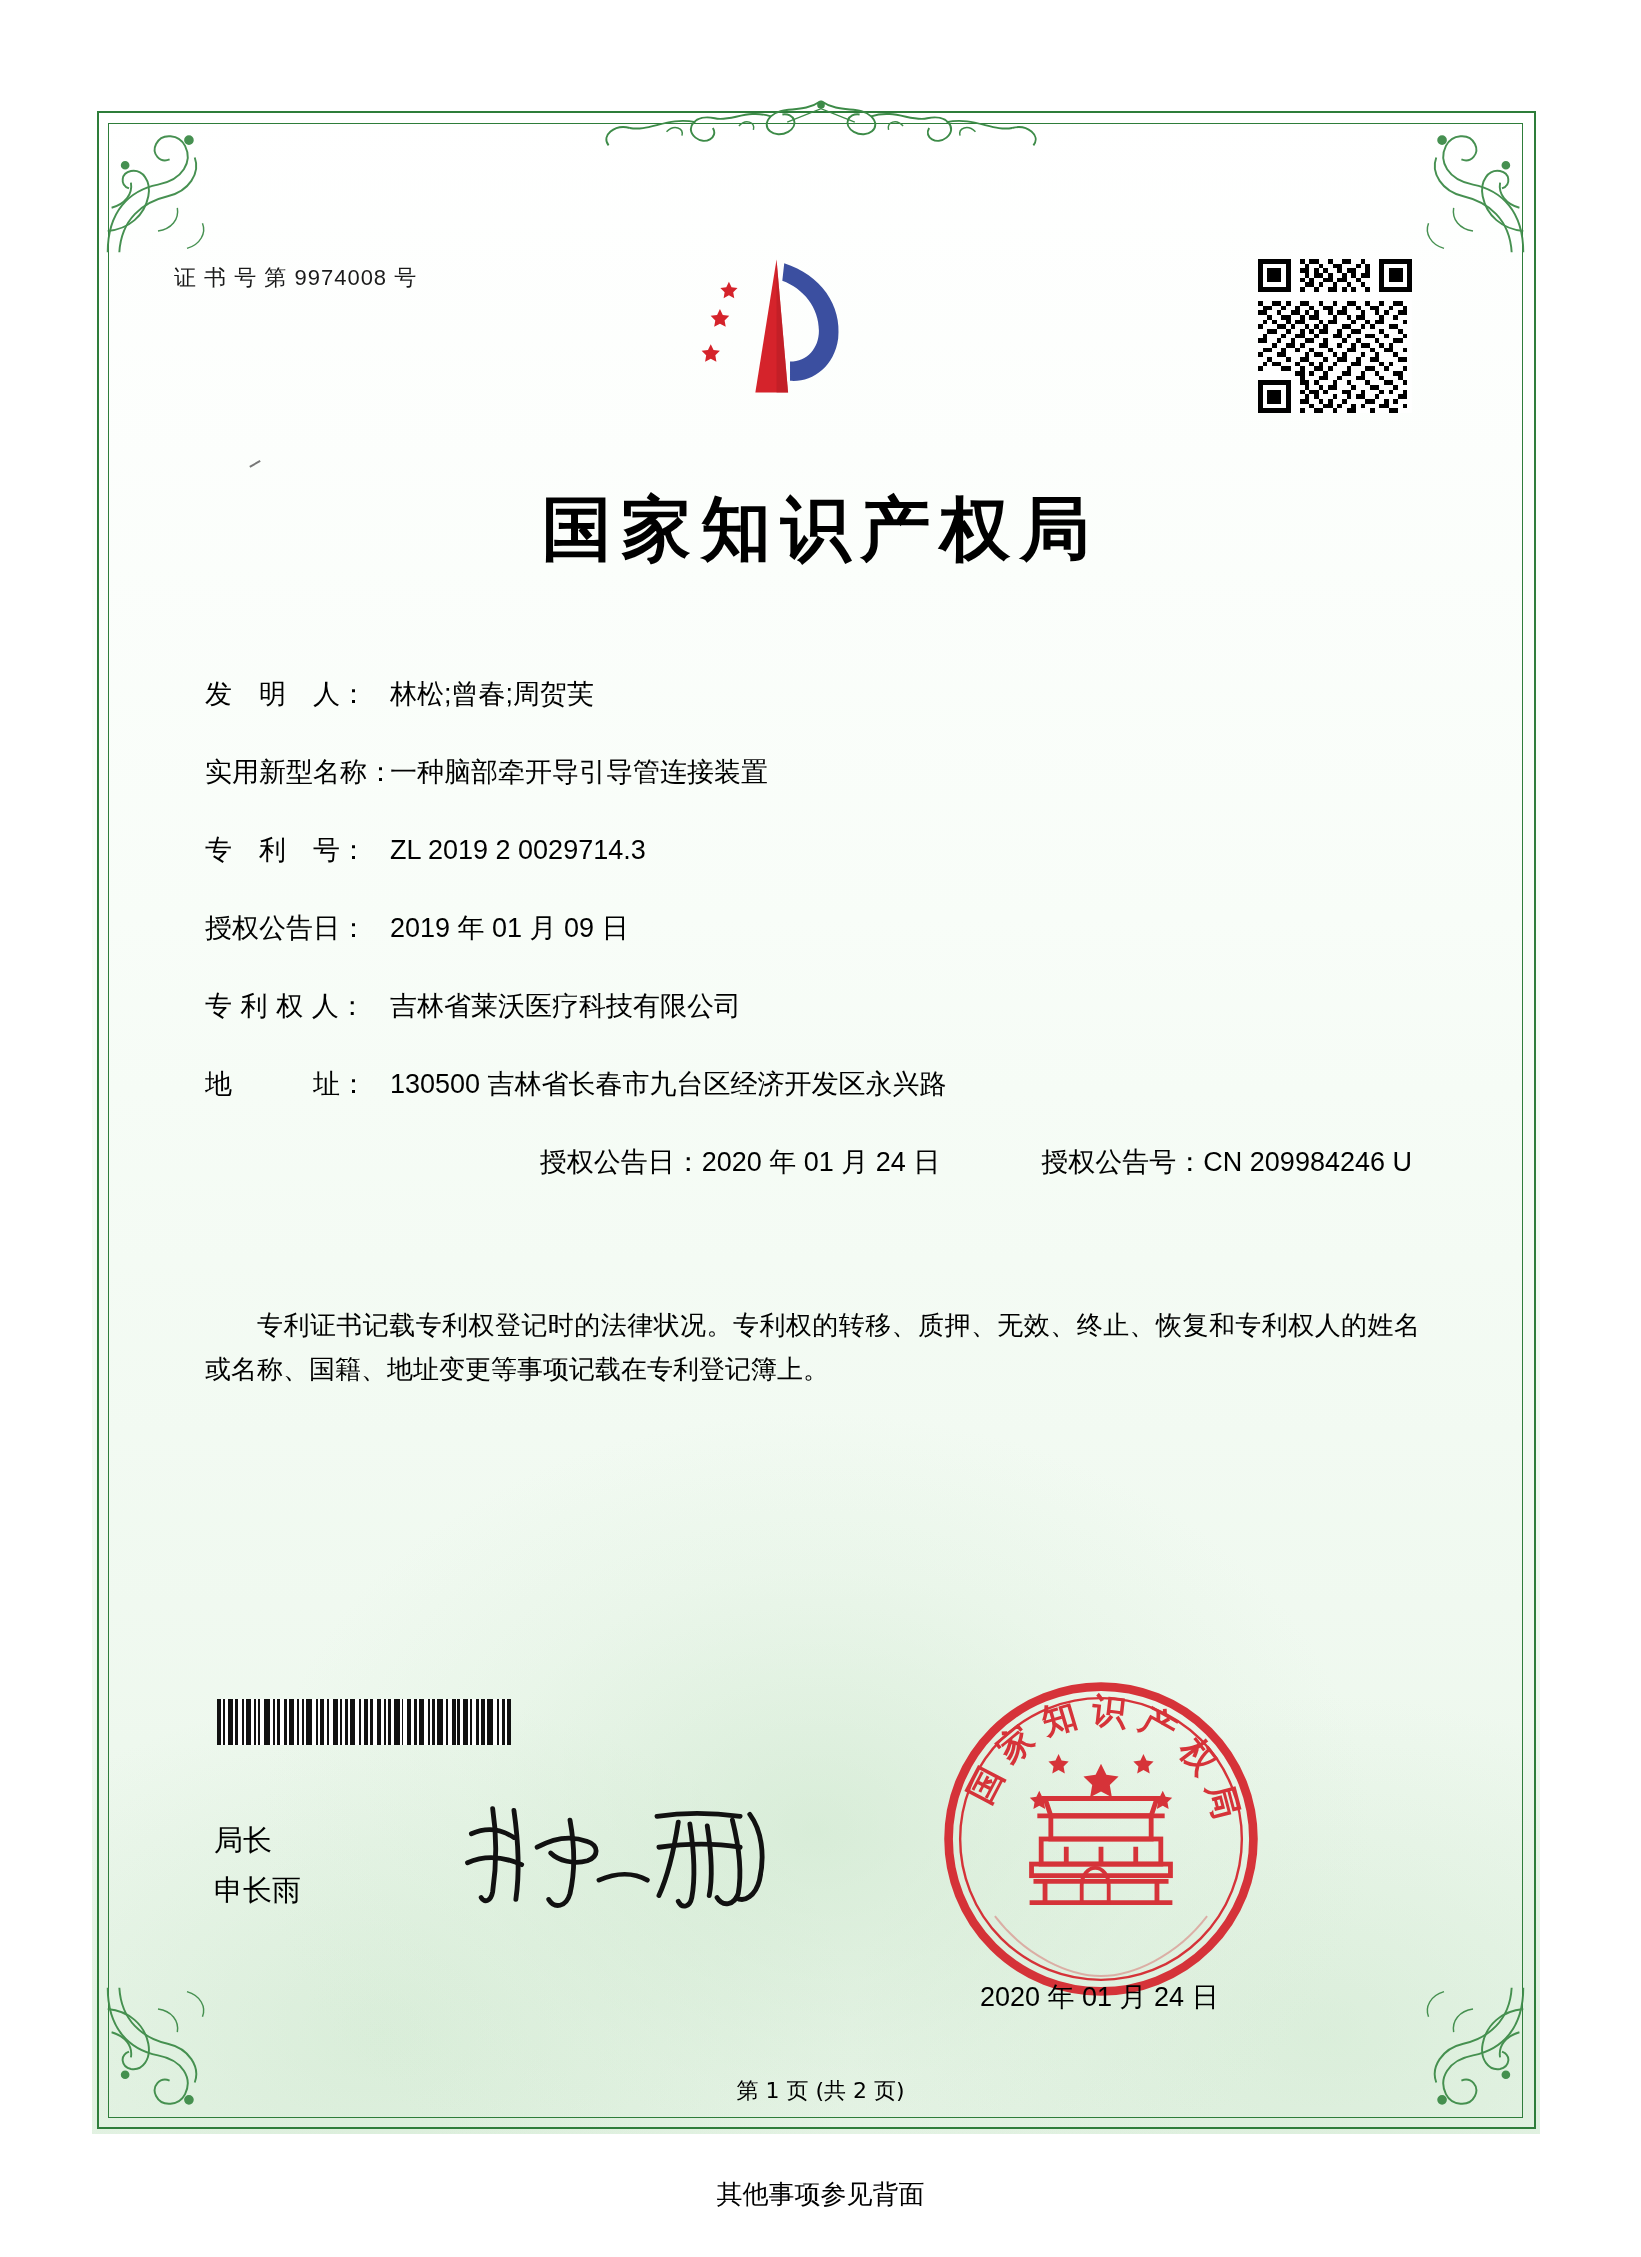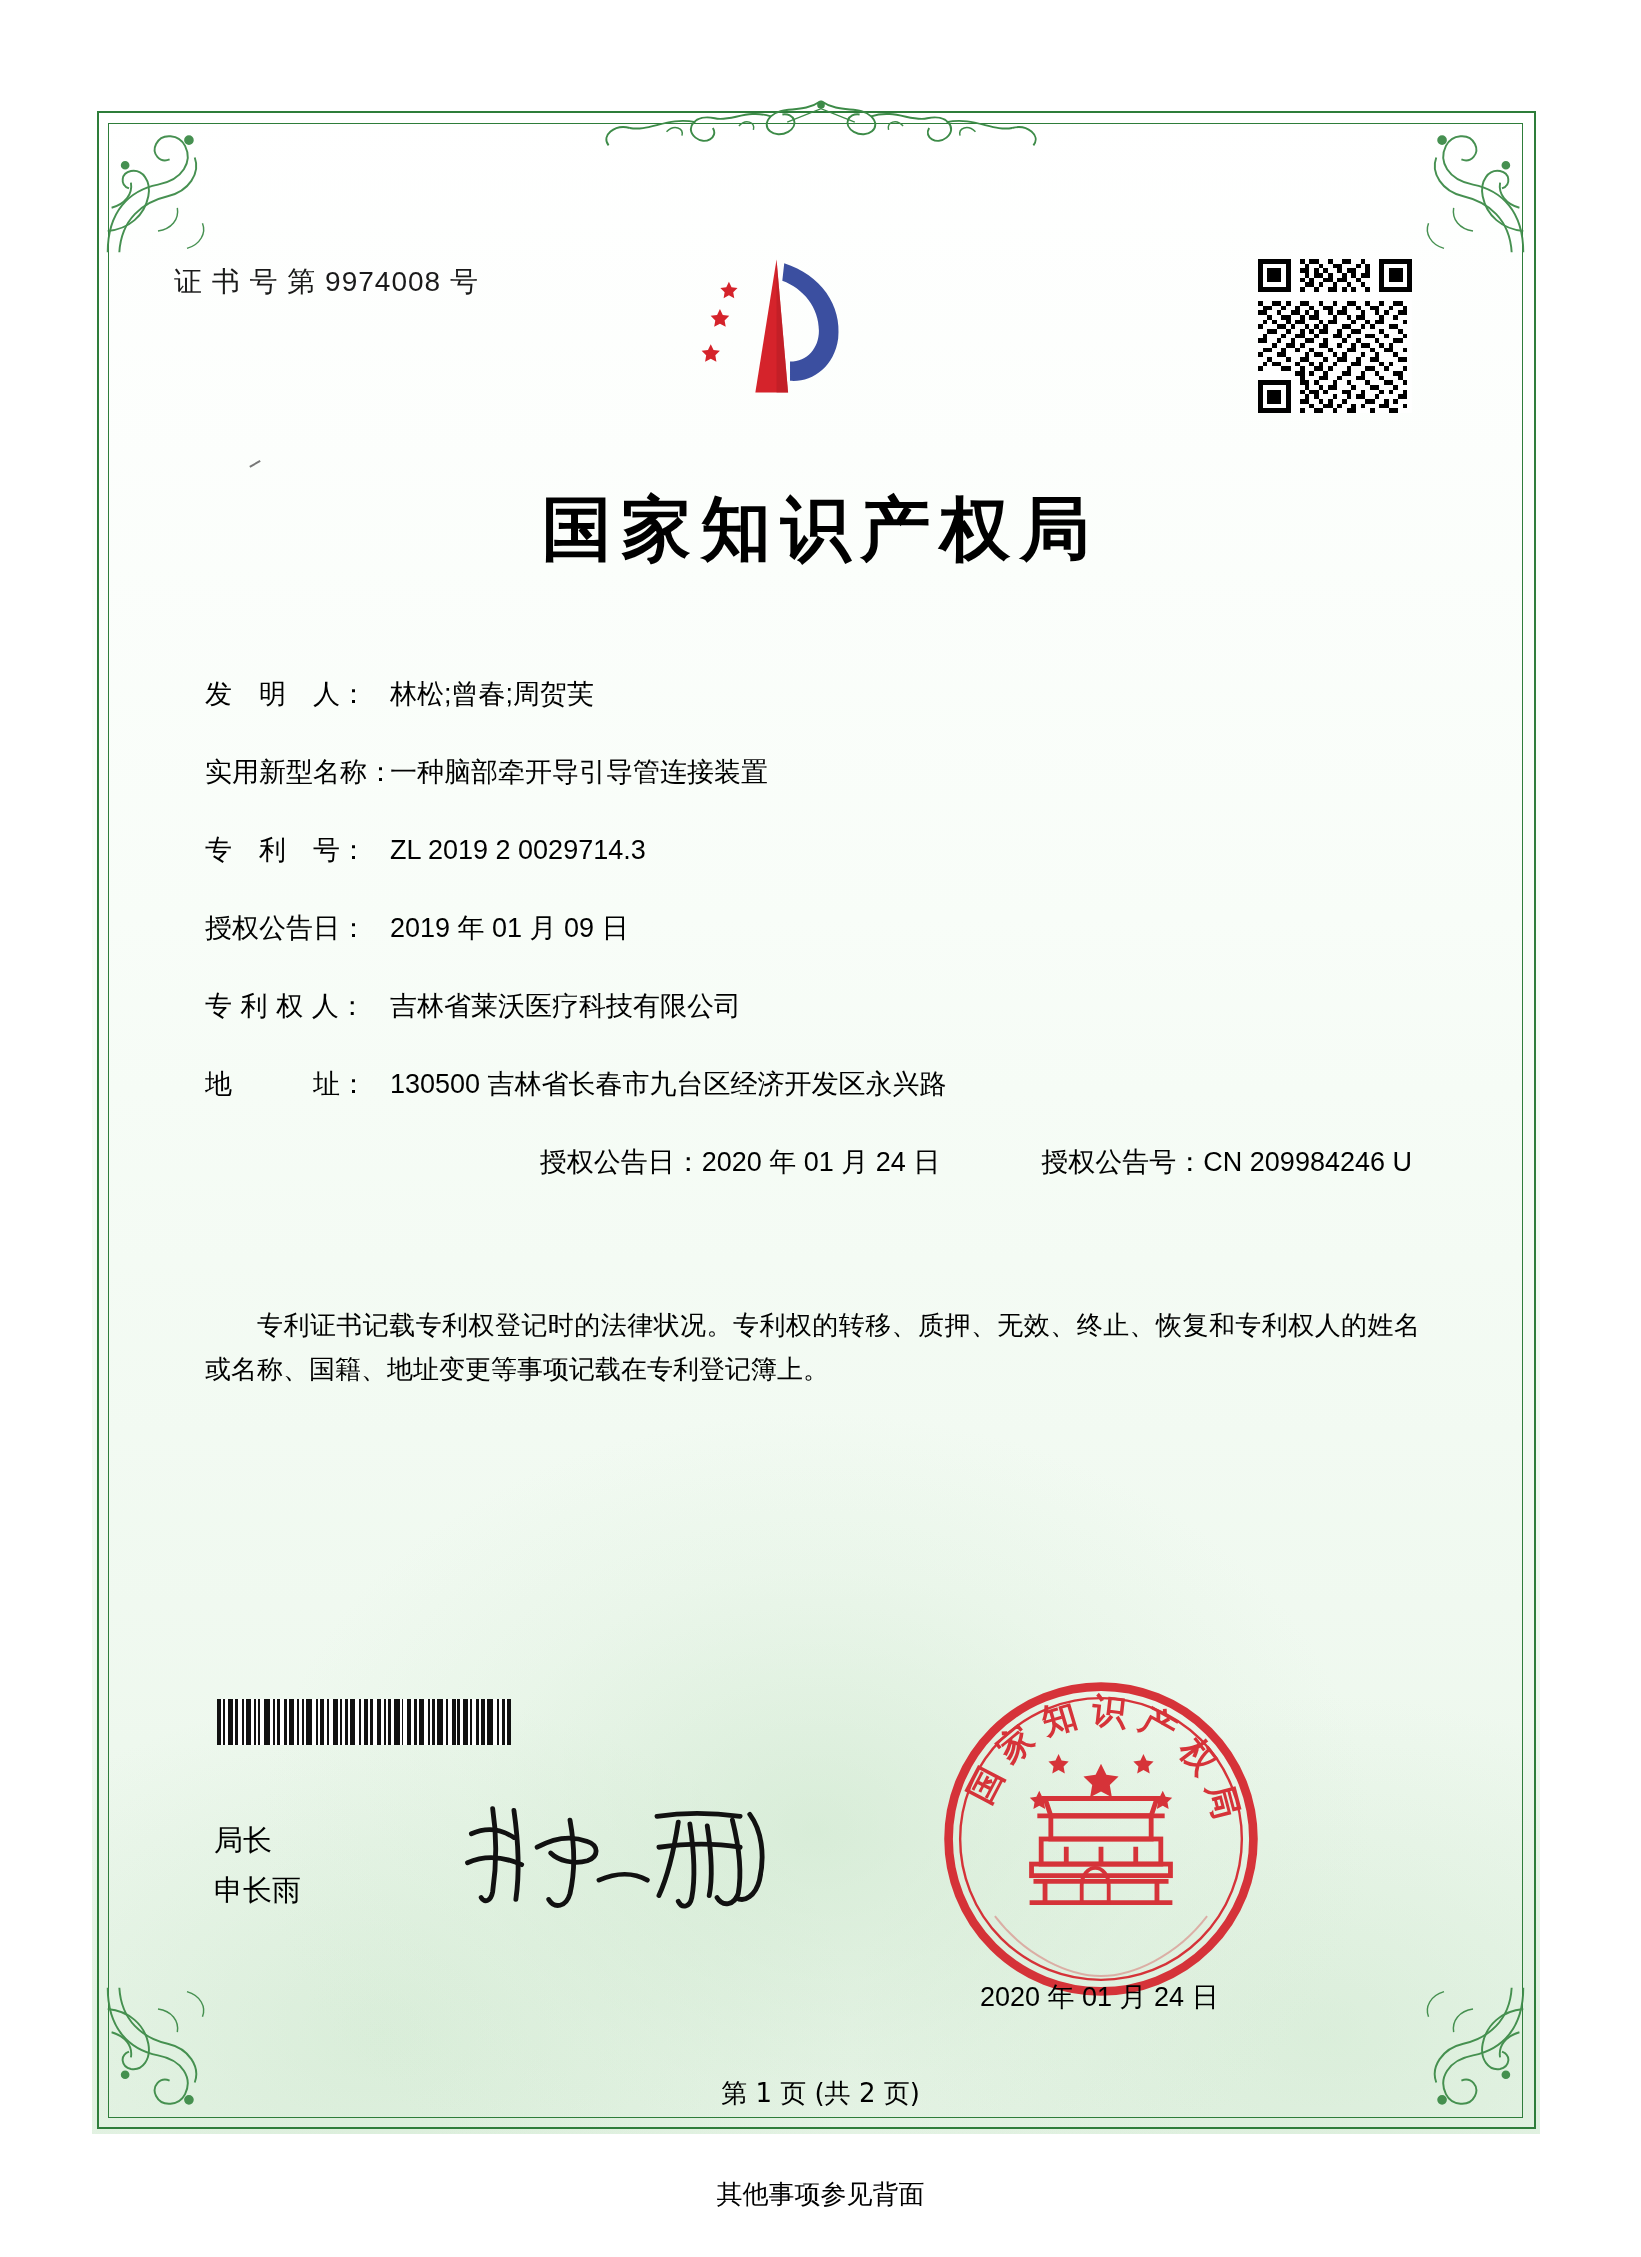--- a/index.html
+++ b/index.html
@@ -69,21 +69,21 @@
     left: 541px; top: 93px;
     width: 560px; height: 68px;
     color: #3d8b48;
   }
   .top-flourish svg { width: 100%; height: 100%; display: block; }
 
   
   .cert-number {
     position: absolute;
     left: 174px; top: 263px;
-    font-size: 28px;
+    font-size: 22px;
     letter-spacing: 1px;
     font-family: "Liberation Sans", sans-serif;
     white-space: nowrap;
   }
 
   .logo {
     position: absolute;
     left: 676px; top: 246px;
     width: 203px; height: 183px;
   }
@@ -207,21 +207,21 @@
     white-space: nowrap;
   }
 
   
   .page-num {
     position: absolute;
     left: 0; top: 2076px;
     width: 1641px;
     text-align: center;
     font-family: "DejaVu Sans", sans-serif;
-    font-size: 26px;
+    font-size: 22px;
     color: #000;
   }
   .footer-note {
     position: absolute;
     left: 0; top: 2177px;
     width: 1641px;
     text-align: center;
     font-family: "DejaVu Sans", sans-serif;
     font-size: 26px;
     color: #000;

